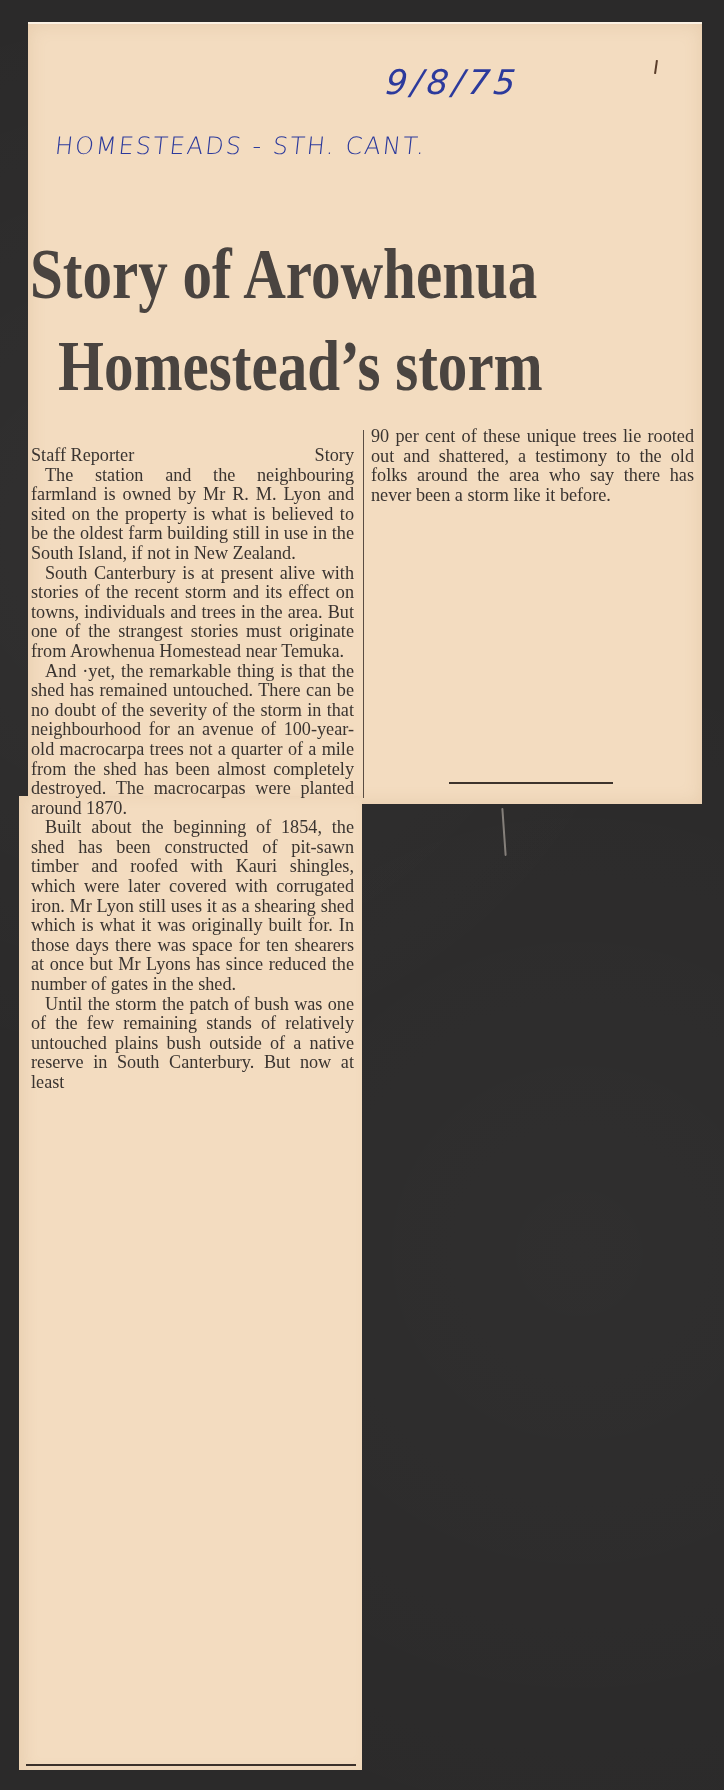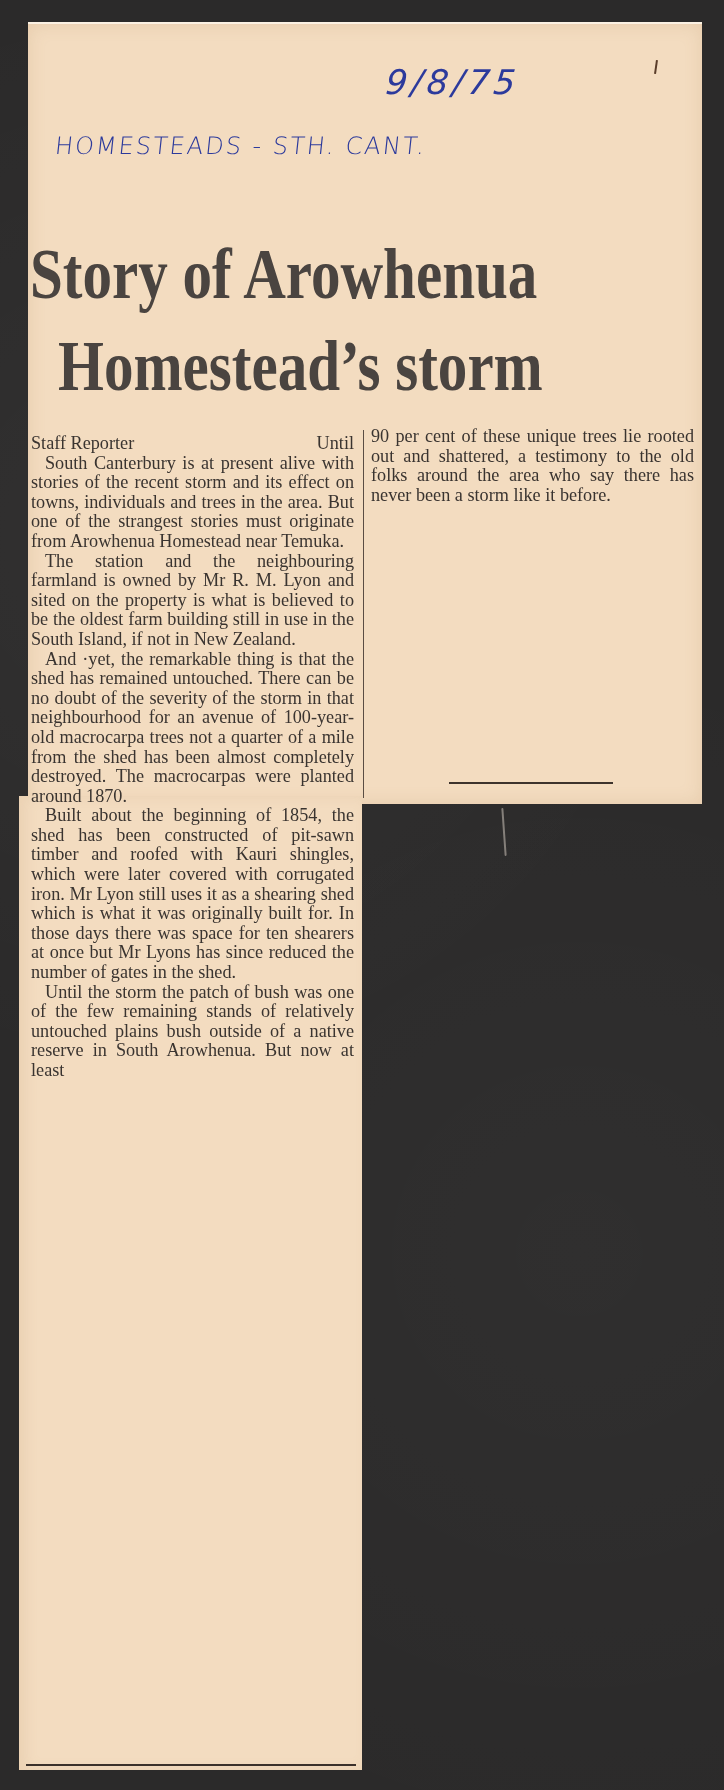--- a/index.html
+++ b/index.html
@@ -92,21 +92,21 @@
       text-align: justify;
       hyphens: none;
     }
     .col p {
       margin: 0;
       text-indent: 14px;
       text-align-last: left;
     }
     .col-left {
       left: 31px;
-      top: 434px;
+      top: 446px;
       width: 323px;
     }
     .col-right {
       left: 371px;
       top: 427px;
       width: 323px;
     }
     .byline {
       display: flex;
       justify-content: space-between;
@@ -168,27 +168,27 @@
 
 <div class="hand hand-date">9/8/75</div>
 <div class="hand hand-label">HOMESTEADS - STH. CANT.</div>
 
 <div class="headline headline-1">Story of Arowhenua</div>
 <div class="headline headline-2">Homestead’s storm</div>
 
 <div class="col col-left">
   <div class="byline">
     <span>Staff Reporter</span>
-    <span>Until</span>
+    <span>Story</span>
   </div>
+  <p>The station and the neighbouring farmland is owned by Mr R. M. Lyon and sited on the property is what is believed to be the oldest farm building still in use in the South Island, if not in New Zealand.</p>
   <p>South Canterbury is at present alive with stories of the recent storm and its effect on towns, individuals and trees in the area. But one of the strangest stories must originate from Arowhenua Homestead near Temuka.</p>
-  <p>The station and the neighbouring farmland is owned by Mr R. M. Lyon and sited on the property is what is believed to be the oldest farm building still in use in the South Island, if not in New Zealand.</p>
   <p>And ·yet, the remarkable thing is that the shed has remained untouched. There can be no doubt of the severity of the storm in that neighbourhood for an avenue of 100-year-old macrocarpa trees not a quarter of a mile from the shed has been almost completely destroyed. The macrocarpas were planted around 1870.</p>
   <p>Built about the beginning of 1854, the shed has been constructed of pit-sawn timber and roofed with Kauri shingles, which were later covered with corrugated iron. Mr Lyon still uses it as a shearing shed which is what it was originally built for. In those days there was space for ten shearers at once but Mr Lyons has since reduced the number of gates in the shed.</p>
-  <p>Until the storm the patch of bush was one of the few remaining stands of relatively untouched plains bush outside of a native reserve in South Arowhenua. But now at least</p>
+  <p>Until the storm the patch of bush was one of the few remaining stands of relatively untouched plains bush outside of a native reserve in South Canterbury. But now at least</p>
 </div>
 
 <div class="col-divider"></div>
 
 <div class="col col-right">
   <p style="text-indent:0">90 per cent of these unique trees lie rooted out and shattered, a testimony to the old folks around the area who say there has never been a storm like it before.</p>
 </div>
 
 <div class="end-rule"></div>
 <div class="bottom-rule"></div>

